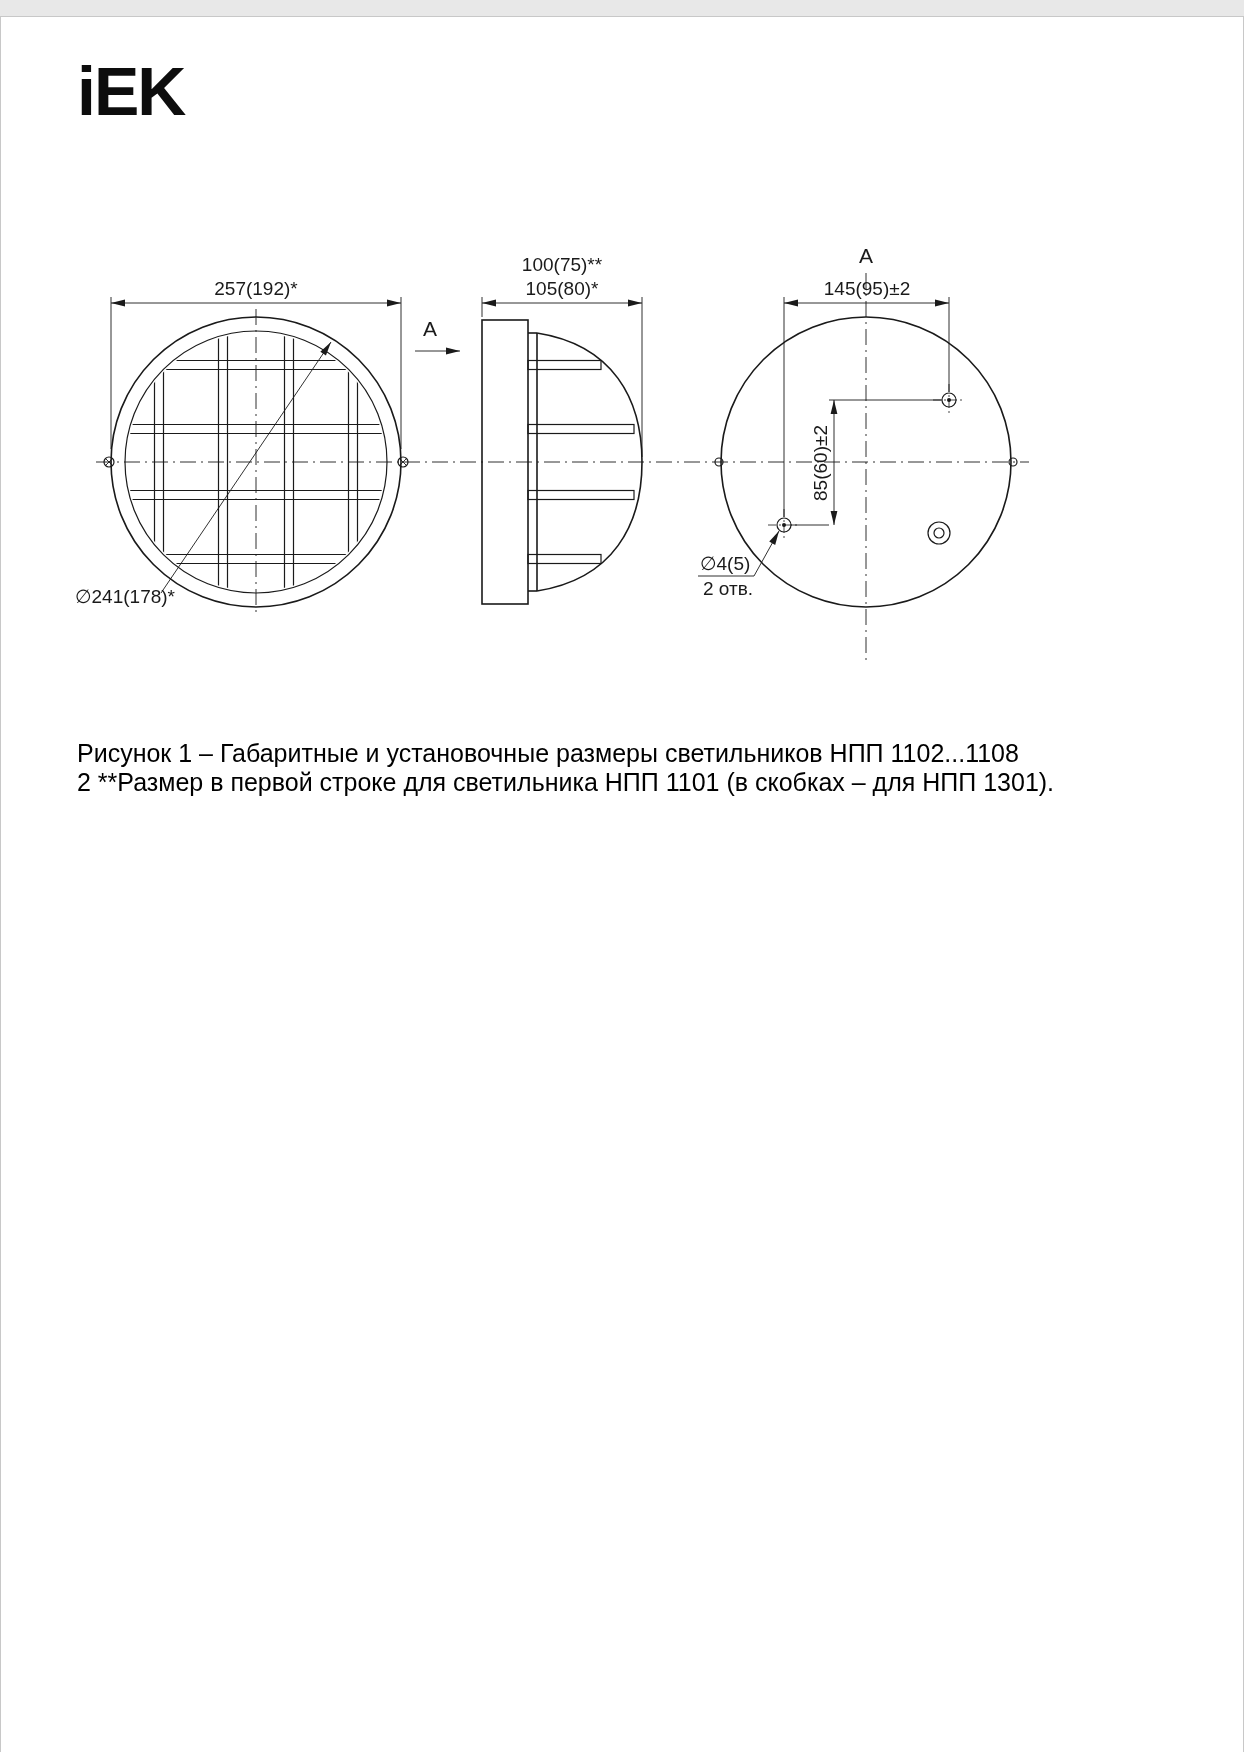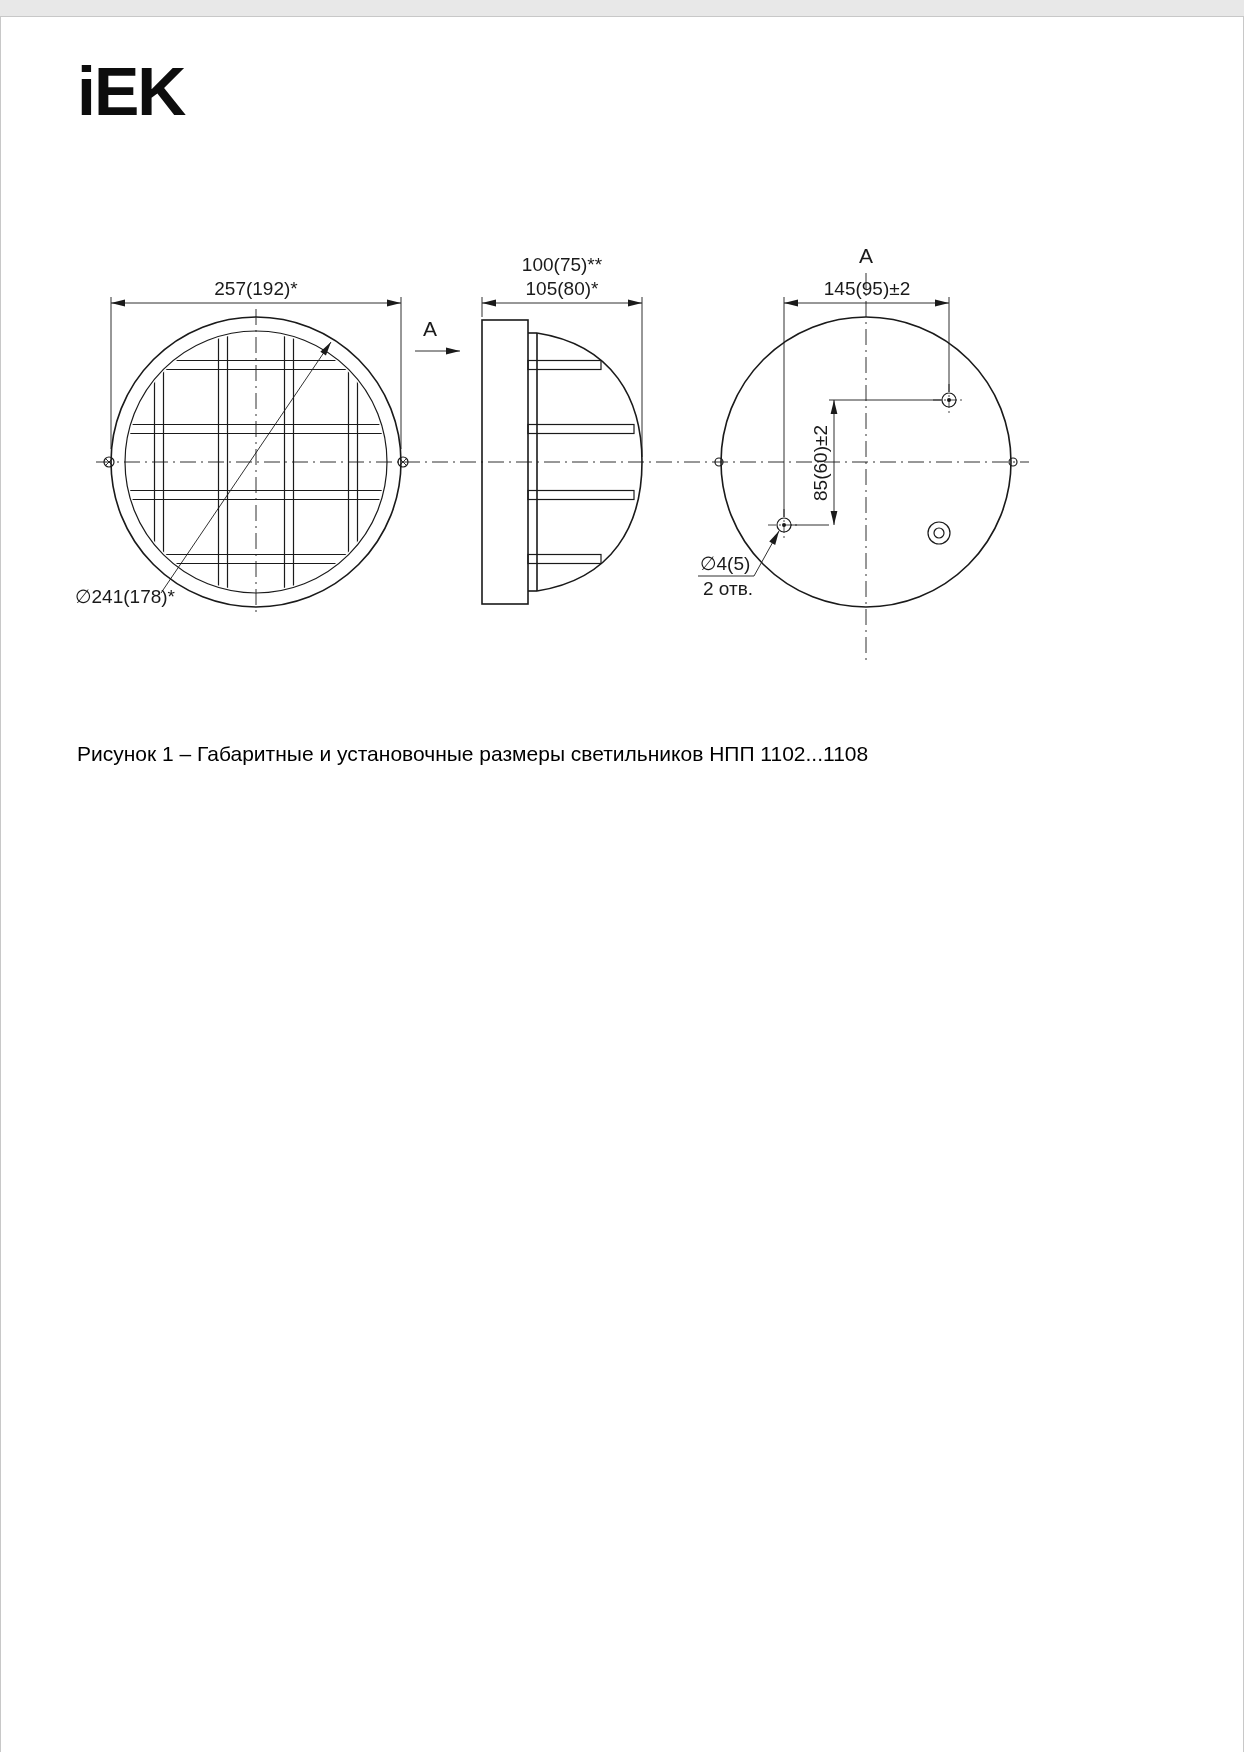--- a/index.html
+++ b/index.html
@@ -16,21 +16,21 @@
   }
   .logo{
     position:absolute;left:76px;top:40px;
     font-family:"Liberation Sans", sans-serif;
     font-size:68px;font-weight:900;letter-spacing:-2px;
     color:#0d0d0d;line-height:1;
   }
   .drawing-svg{position:absolute;left:0;top:0;}
   .caption{
     position:absolute;left:76px;top:722px;width:1050px;
-    font-size:21px;line-height:29px;color:#000;
+    font-size:25px;line-height:29px;color:#000;
   }
   .caption div{white-space:nowrap;}
   svg text{
     font-family:"Liberation Sans", sans-serif;
     font-size:19px;fill:#1a1a1a;
   }
   svg .view-letter{font-size:21px;}
   .ln{stroke:#1a1a1a;stroke-width:1.6;fill:none;}
   .thin{stroke:#1a1a1a;stroke-width:0.9;fill:none;}
   .mid{stroke:#1a1a1a;stroke-width:1.2;fill:none;}
@@ -180,15 +180,16 @@
         <text x="699" y="553" text-anchor="start">∅4(5)</text>
         <line class="thin" x1="697" y1="559" x2="753" y2="559"></line>
         <line class="thin" x1="753" y1="559" x2="778" y2="514" marker-end="url(#arrE)"></line>
         <text x="702" y="578" text-anchor="start">2 отв.</text>
       </g>
     </g>
   </svg>
 
   <div class="caption">
     <div>Рисунок 1 – Габаритные и установочные размеры светильников НПП 1102...1108</div>
+    <div>2 **Размер в первой строке для светильника НПП 1101 (в скобках – для НПП 1301).</div>
   </div>
 
 </div>
 
 </body></html>

